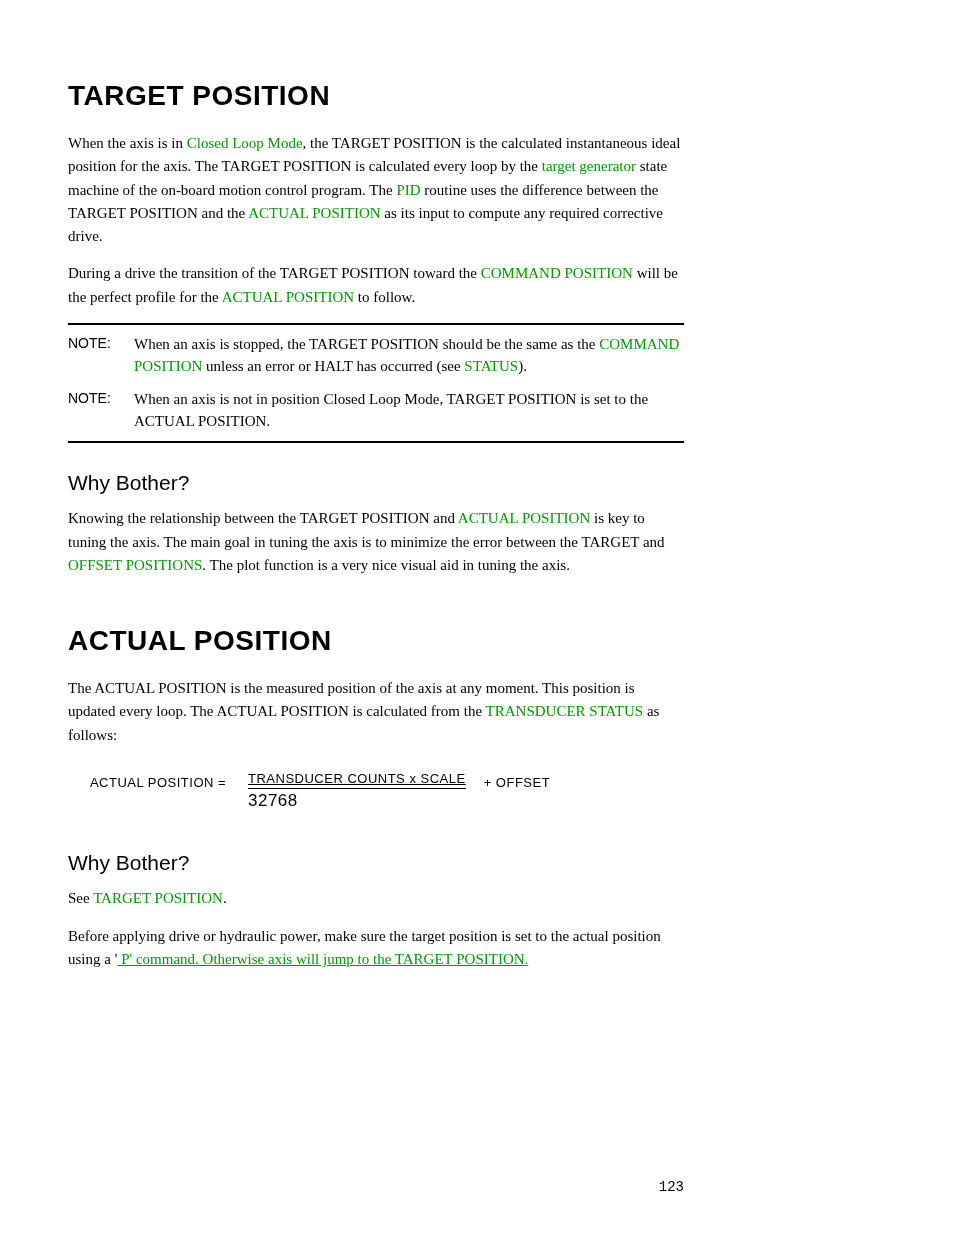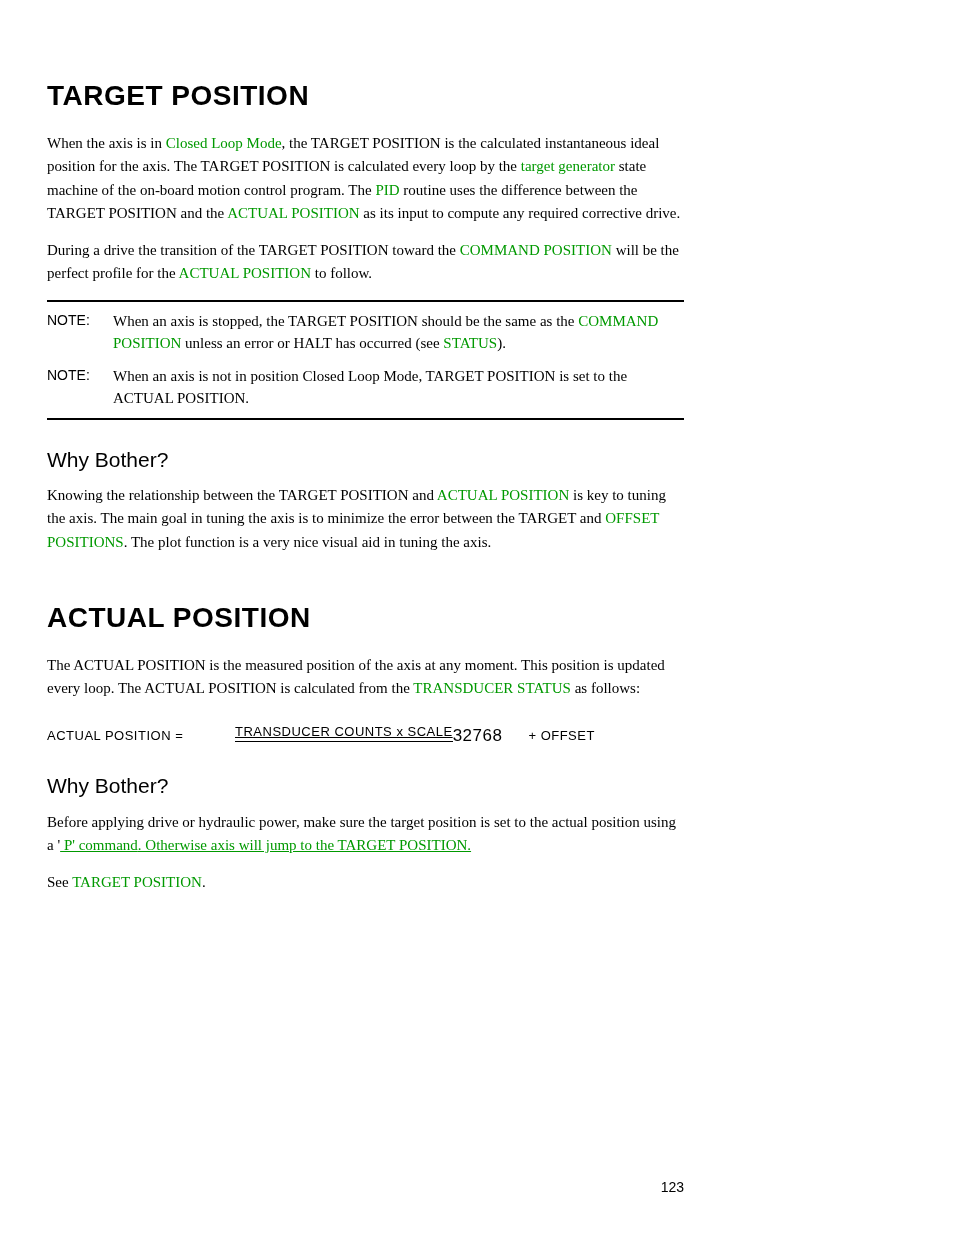--- a/index.html
+++ b/index.html
@@ -14,21 +14,21 @@
       font-size: 15px;
       color: #000000;
       width: 954px;
       min-height: 1235px;
       position: relative;
     }
 
     .page {
       width: 784px;
       min-height: 1235px;
-      padding: 80px 100px 80px 47px;
+      padding: 80px 100px 80px 68px;
       position: relative;
     }
 
     h1.section-title {
       font-family: Arial, Helvetica, sans-serif;
       font-size: 28px;
       font-weight: 900;
       color: #000000;
       margin-bottom: 20px;
       letter-spacing: 0.5px;
@@ -83,37 +83,38 @@
       font-weight: normal;
       margin-top: 24px;
       margin-bottom: 8px;
     }
 
     .section-gap {
       margin-top: 48px;
     }
 
     .formula-block {
-      margin: 24px 0 24px 0;
+      margin: 24px 0 36px 0;
       display: flex;
       align-items: flex-start;
-      gap: 8px;
+      gap: 0;
+      text-align: center;
     }
 
     .formula-lhs {
       font-size: 13px;
       font-family: Arial, Helvetica, sans-serif;
       letter-spacing: 0.5px;
       padding-top: 4px;
       min-width: 180px;
     }
 
     .formula-rhs {
       display: flex;
-      flex-direction: row;
+      flex-direction: column;
       align-items: flex-start;
     }
 
     .formula-numerator {
       font-size: 13px;
       font-family: Arial, Helvetica, sans-serif;
       border-bottom: 1.5px solid #000;
       padding-bottom: 2px;
       letter-spacing: 0.5px;
       text-decoration: underline;
@@ -132,21 +133,21 @@
       padding-top: 4px;
       padding-left: 18px;
       letter-spacing: 0.5px;
     }
 
     .page-number {
       position: absolute;
       bottom: 40px;
       right: 100px;
       font-size: 14px;
-      font-family: Liberation Sans, sans-serif;
+      font-family: Liberation Mono, monospace;
       margin-top: 32px;
     }
   </style>
 </head>
 <body>
 
 <div class="page">
 
   <h1 class="section-title">TARGET POSITION</h1>
 
@@ -187,21 +188,21 @@
     <div class="formula-lhs">ACTUAL POSITION =</div>
     <div class="formula-rhs">
       <div class="formula-numerator">TRANSDUCER COUNTS x SCALE</div>
       <div class="formula-denominator">32768</div>
     </div>
     <div class="formula-offset">+ OFFSET</div>
   </div>
 
   <p class="subsection-title">Why Bother?</p>
   <p>
+    <span>See </span><span class="green">TARGET POSITION</span><span>.</span>
+  </p>
+  <p>
     <span>Before applying drive or hydraulic power, make sure the target position is set to the actual position using a '</span><span class="green-underline"> P' command</span><span class="green-underline">.  Otherwise axis will jump to the TARGET POSITION.</span>
   </p>
-  <p>
-    <span>See </span><span class="green">TARGET POSITION</span><span>.</span>
-  </p>
 
   <div class="page-number">123</div>
 
 </div>
 
 </body></html>

